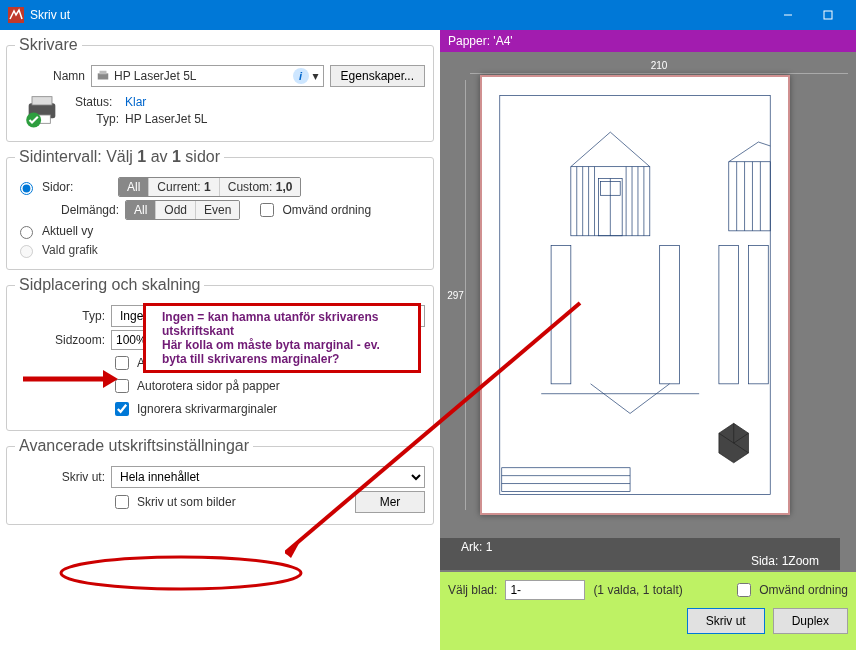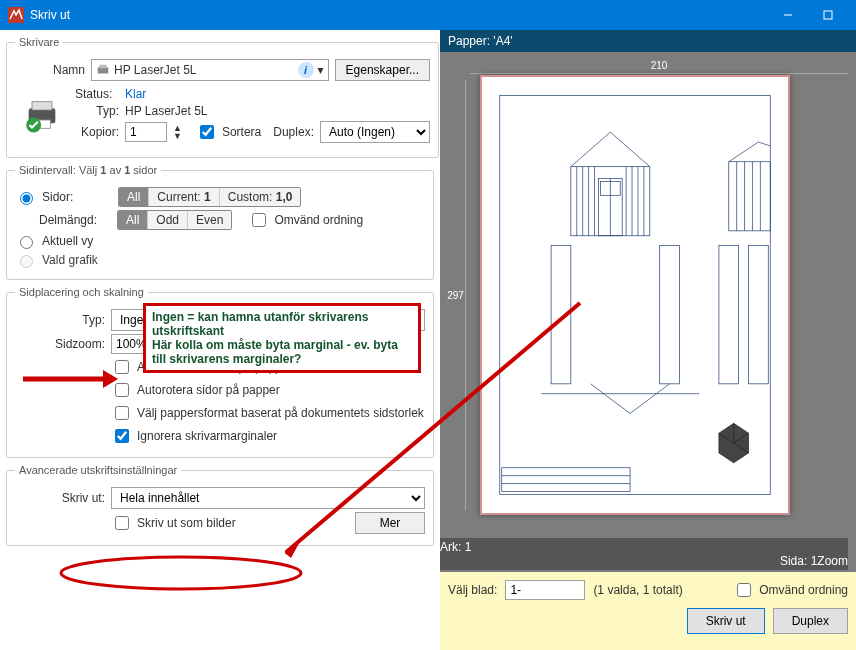--- a/index.html
+++ b/index.html
@@ -6,45 +6,45 @@
 html, body { margin: 0; padding: 0; width: 856px; height: 650px; overflow: hidden; background: #fff; }
 .titlebar { height: 30px; background: #0078d7; color: #fff; display: flex; align-items: center; padding: 0 8px; font-size: 12px; position: relative; }
 .titlebar .icon { width: 16px; height: 16px; margin-right: 6px; display: inline-flex; }
 .titlebar .spacer { flex: 1; }
 .titlebar .winbtn { width: 40px; height: 30px; display: flex; align-items: center; justify-content: center; }
 .titlebar .winbtn svg { stroke: #fff; }
 .body { display: flex; height: 620px; }
 .left { width: 440px; padding: 6px; display: flex; flex-direction: column; gap: 6px; color: #333; }
 .right { flex: 1; background: #7d7d7d; position: relative; font-size: 12px; color: #fff; }
 fieldset.group { border: 1px solid #ccc; border-radius: 3px; padding: 8px; font-size: 12px; margin: 0; }
-fieldset.group > legend { color: #555; padding: 0 4px; font-size: 11px; }
+fieldset.group > legend { color: #555; padding: 0 4px; font-size: 16px; }
 .row { display: flex; align-items: center; gap: 6px; margin: 3px 0; }
 .rlbl { width: 70px; text-align: right; color: #333; }
 .blue { color: #0066cc; text-align: center; }
 select, input[type="text"], .num { font-size: 12px; padding: 2px 4px; border: 1px solid #a0a0a0; background: #fff; }
 select { height: 22px; }
 button.btn { font-size: 12px; background: #efefef; border: 1px solid #a0a0a0; padding: 3px 10px; min-width: 90px; }
 button.mainbtn { font-size: 12px; background: #e1e1e1; border: 1px solid #0078d7; padding: 5px 18px; }
 .info-icon { width: 16px; height: 16px; border-radius: 50%; background: #cde6ff; color: #0066cc; font-style: italic; font-weight: bold; display: inline-flex; align-items: center; justify-content: center; font-size: 11px; }
 .seggrp { display: inline-flex; border: 1px solid #888; border-radius: 2px; overflow: hidden; }
 .seg { padding: 2px 8px; font-size: 12px; background: #f3f3f3; border-right: 1px solid #ccc; }
 .seg:last-child { border-right: none; }
 .seg.active { background: #888; color: #fff; }
 .chk { display: inline-flex; align-items: center; gap: 5px; }
 .chk input { accent-color: #0078d7; width: 14px; height: 14px; }
 .radio input { accent-color: #0078d7; }
-.annot-box { position: absolute; border: 3px solid #cc0000; background: #fff; color: #14532d; font-weight: bold; font-size: 12px; padding: 4px 6px; z-index: 50; }
+.annot-box { position: absolute; border: 3px solid #cc0000; background: #fff; color: #701a75; font-weight: bold; font-size: 12px; padding: 4px 16px; z-index: 50; }
 .annot-arrow, .annot-line, .annot-circle { position: absolute; pointer-events: none; z-index: 49; }
-.paper-header { background: #0c4a6e; padding: 4px 8px; font-size: 12px; color:#fff; }
+.paper-header { background: #a21caf; padding: 4px 8px; font-size: 12px; color:#fff; }
 .ruler-top { position:absolute; top:30px; left:30px; right:8px; height:14px; color:#fff; font-size:10px; text-align:center; border-bottom:1px solid #aaa;}
 .ruler-left { position:absolute; top:50px; bottom:140px; left:6px; width:20px; color:#fff; font-size:10px; display:flex; align-items:center; justify-content:center; border-right:1px solid #aaa;}
 .sheet { width: 310px; height: 440px; background: #fff; border: 2px solid #d09090; box-shadow: 0 0 6px rgba(0,0,0,0.4); position: absolute; top:45px; left:40px; color:#222; }
 .sheet svg { width:100%; height:100%; }
-.footer-bar { position:absolute; bottom:80px; left:0; right:8px; background:#555; padding:2px 0; font-size:12px; }
-.controls-bottom { position:absolute; bottom:0; left:0; right:0; height:78px; background:#fef9c3; color:#333; padding:8px; }
+.footer-bar { position:absolute; bottom:80px; left:0; right:16px; background:#555; padding:2px 21px; font-size:12px; }
+.controls-bottom { position:absolute; bottom:0; left:0; right:0; height:78px; background:#bef264; color:#333; padding:8px; }
 .bottom-row { display:flex; align-items:center; gap:8px; margin-bottom:8px; }
 .printer-svg { width:40px; height:40px; }
 </style>
 </head>
 <body>
 
 <div class="titlebar">
   <span class="icon">
     <svg viewBox="0 0 16 16">
         <rect width="16" height="16" fill="#c0392b"></rect>
@@ -96,51 +96,39 @@
         <div style="flex:1">
           <div class="row">
               <span style="width:44px; text-align:left">Status:</span> 
               <span class="blue">Klar</span>
             <span style="flex:1"></span>
           </div>
           <div class="row">
               <span style="width:44px; text-align:right">Typ:</span> 
               <span>HP LaserJet 5L</span>
             </div>
-          <div class="row">
-            <span style="width:44px; text-align:right">Kopior:</span>
-            <input type="text" class="num" style="width: 42px;" value="1">
-            <span style="font-size:9px; line-height:8px;">▲<br>▼</span>
-            <label class="chk" style="margin-left:8px">
-                <input type="checkbox" checked="" style="">
-                <span>Sortera</span>
-              </label>
-            <span style="flex:1"></span>
-            <span>Duplex:</span>
-            <select style="width:110px"><option>Auto (Ingen)</option></select>
-          </div>
         </div>
       </div>
     </fieldset>
 
     <fieldset class="group" style="position:relative">
       <legend>
         <span>Sidintervall: Välj </span><b>1</b><span> av </span><b>1</b><span> sidor</span>
       </legend>
       <div class="row radio">
         <input type="radio" name="rng" checked="" style="">
         <span style="width:70px">Sidor:</span>
         <span class="seggrp">
           <span class="seg active">All</span>
           <span class="seg"><span>Current:</span> <b>1</b></span>
           <span class="seg"><span>Custom:</span> <b>1,0</b></span>
         </span>
       </div>
       <div class="row">
-        <span style="width:86px; text-align:center; margin-left:10px">Delmängd:</span>
+        <span style="width:86px; text-align:right; margin-left:18px">Delmängd:</span>
         <span class="seggrp">
           <span class="seg active">All</span>
           <span class="seg">Odd</span>
           <span class="seg">Even</span>
         </span>
         <label class="chk" style="margin-left:10px">
             <input type="checkbox" style="">
             <span>Omvänd ordning</span>
           </label>
       </div>
@@ -168,26 +156,20 @@
       <div class="row" style="margin-left:96px">
           <label class="chk">
             <input type="checkbox" style="">
             <span>Autocentrera sidor på papper</span>
           </label>
         </div>
       <div class="row" style="margin-left:96px">
           <label class="chk">
             <input type="checkbox" style="">
             <span>Autorotera sidor på papper</span>
-          </label>
-        </div>
-      <div class="row" style="margin-left:96px">
-          <label class="chk">
-            <input type="checkbox" style="">
-            <span>Välj pappersformat baserat på dokumentets sidstorlek</span>
           </label>
         </div>
       <div class="row" style="margin-left:96px">
           <label class="chk">
             <input type="checkbox" checked="" style="">
             <span>Ignorera skrivarmarginaler</span>
           </label>
         </div>
     </fieldset>
 

